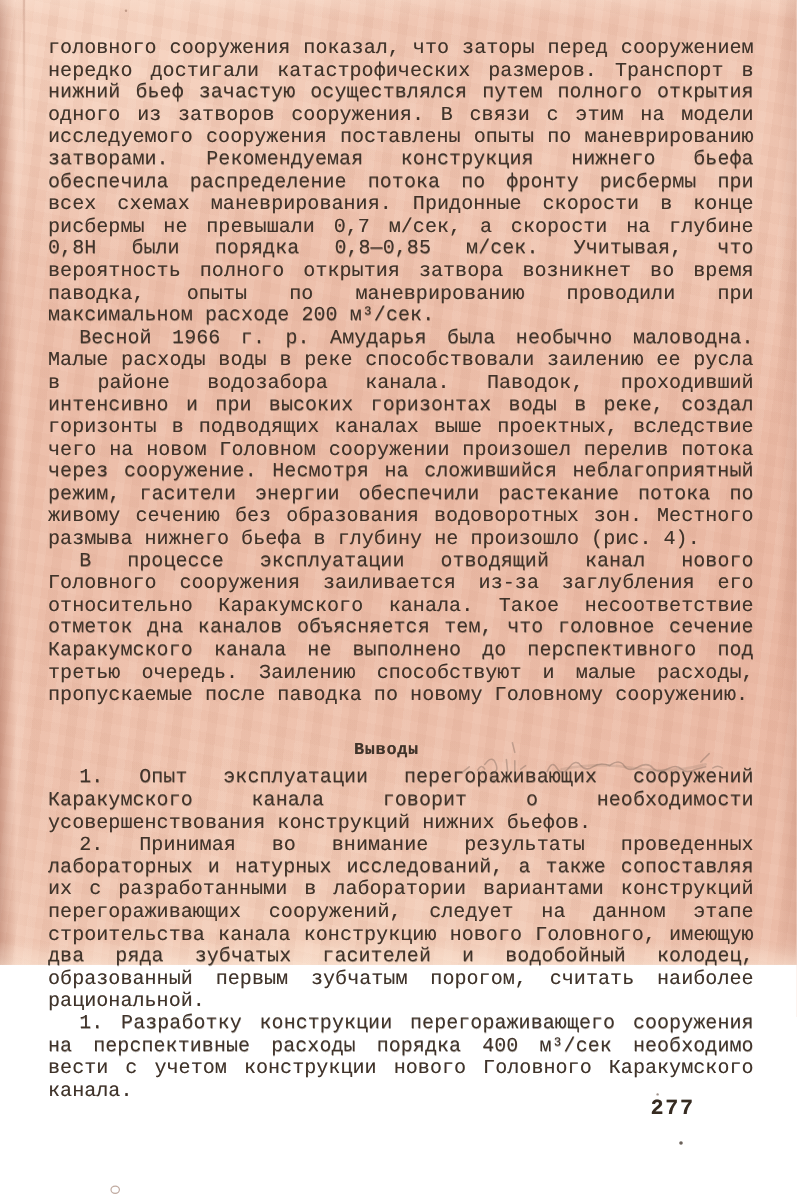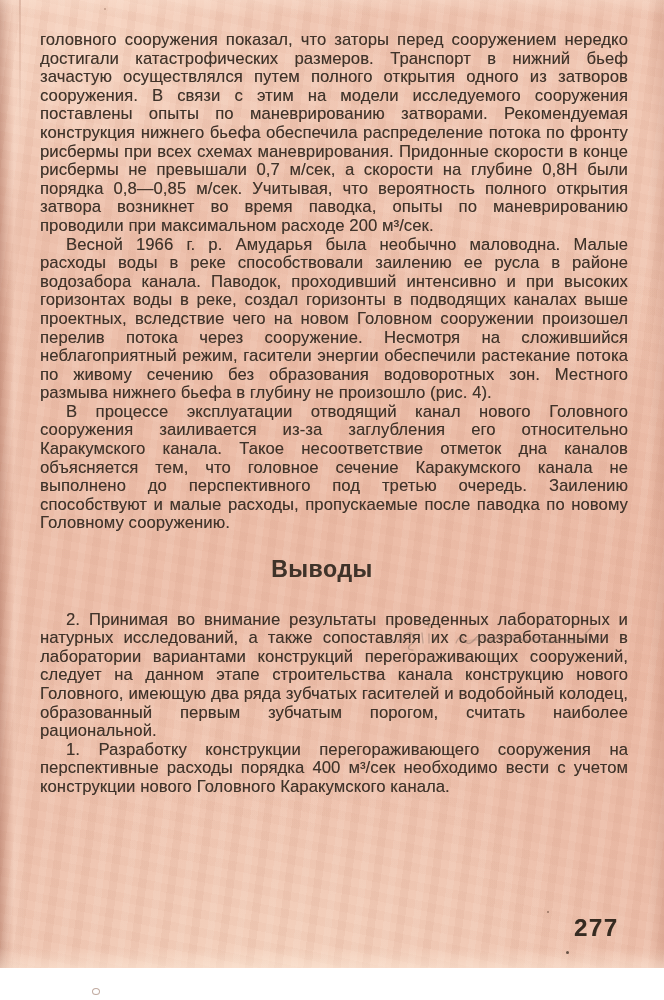--- a/index.html
+++ b/index.html
@@ -5,30 +5,30 @@
   html, body {
     margin: 0;
     padding: 0;
     width: 664px;
     height: 1000px;
     overflow: hidden;
   }
   .page {
     position: relative;
     width: 664px;
-    height: 968px;
+    height: 804px;
     background-color: #eec2ae;
     background-image:
       radial-gradient(ellipse 420px 260px at 14% 5%, rgba(255,231,214,0.55), rgba(255,231,214,0) 70%),
       radial-gradient(ellipse 520px 320px at 85% 16%, rgba(248,214,196,0.40), rgba(248,214,196,0) 72%),
       radial-gradient(ellipse 640px 430px at 48% 52%, rgba(230,172,148,0.28), rgba(230,172,148,0) 75%),
       radial-gradient(ellipse 520px 280px at 42% 100%, rgba(251,227,207,0.50), rgba(251,227,207,0) 70%),
       radial-gradient(ellipse 320px 520px at 100% 68%, rgba(226,164,142,0.30), rgba(226,164,142,0) 75%),
       radial-gradient(ellipse 260px 200px at 28% 76%, rgba(244,206,186,0.35), rgba(244,206,186,0) 70%);
-    font-family: Liberation Sans, sans-serif;
+    font-family: Liberation Mono, monospace;
     color: #3f332a;
   }
   .texture-mottle {
     position: absolute;
     inset: 0;
     background-image:
       repeating-linear-gradient(97deg,
         rgba(255,240,228,0.10) 0 7px, rgba(0,0,0,0) 7px 13px,
         rgba(190,125,100,0.08) 13px 21px, rgba(0,0,0,0) 21px 29px),
       repeating-linear-gradient(12deg,
@@ -64,39 +64,39 @@
     width: 588px;
     font-size: 16.6px;
     line-height: 18.6px;
     text-align: justify;
     letter-spacing: 0.1px;
     text-shadow: 0.2px 0.3px 0.4px rgba(62,48,38,0.45);
   }
   .para { margin: 0; text-indent: 26px; }
   .para.continuation { text-indent: 0; }
   .heading {
-    font-size: 23px;
+    font-size: 14px;
     font-weight: bold;
     text-align: center;
-    margin: 27px 0 32px;
+    margin: 27px 0 5px;
     letter-spacing: 0.6px;
     transform: translateX(-12px);
   }
   .scribble {
     position: absolute;
     left: 378px;
     top: 616px;
     opacity: 0.85;
     pointer-events: none;
   }
   .page-number {
     position: absolute;
-    left: 574px;
+    left: 542px;
     top: 914px;
-    font-size: 24px;
+    font-size: 18px;
     font-weight: bold;
     letter-spacing: 1.5px;
     color: #362b21;
     text-shadow: 0.3px 0.3px 0.4px rgba(54,43,33,0.5);
   }
   .speck { position: absolute; border-radius: 50%; }
   .speck-1 { left: 566px; top: 951px; width: 3px; height: 3px; background: rgba(58,44,34,0.75); }
   .speck-2 { left: 547px; top: 911px; width: 2px; height: 2px; background: rgba(80,55,40,0.55); }
   .speck-3 { left: 104px; top: 8px;  width: 2px; height: 2px; background: rgba(120,80,60,0.40); }
   .speck-ring {
@@ -116,20 +116,21 @@
   <div class="edge-bottom"></div>
   <div class="crease"></div>
 
   <main class="text-block">
     <p class="para continuation">головного сооружения показал, что заторы перед сооружением нередко достигали катастрофических размеров. Транспорт в нижний бьеф зачастую осуществлялся путем полного открытия одного из затворов сооружения. В связи с этим на модели исследуемого сооружения поставлены опыты по маневрированию затворами. Рекомендуемая конструкция нижнего бьефа обеспечила распределение потока по фронту рисбермы при всех схемах маневрирования. Придонные скорости в конце рисбермы не превышали 0,7 м/сек, а скорости на глубине 0,8Н были порядка 0,8—0,85 м/сек. Учитывая, что вероятность полного открытия затвора возникнет во время паводка, опыты по маневрированию проводили при максимальном расходе 200 м³/сек.</p>
     <p class="para">Весной 1966 г. р. Амударья была необычно маловодна. Малые расходы воды в реке способствовали заилению ее русла в районе водозабора канала. Паводок, проходивший интенсивно и при высоких горизонтах воды в реке, создал горизонты в подводящих каналах выше проектных, вследствие чего на новом Головном сооружении произошел перелив потока через сооружение. Несмотря на сложившийся неблагоприятный режим, гасители энергии обеспечили растекание потока по живому сечению без образования водоворотных зон. Местного размыва нижнего бьефа в глубину не произошло (рис. 4).</p>
     <p class="para">В процессе эксплуатации отводящий канал нового Головного сооружения заиливается из-за заглубления его относительно Каракумского канала. Такое несоответствие отметок дна каналов объясняется тем, что головное сечение Каракумского канала не выполнено до перспективного под третью очередь. Заилению способствуют и малые расходы, пропускаемые после паводка по новому Головному сооружению.</p>
 
     <h2 class="heading">Выводы</h2>
 
+    <p class="para">1. Опыт эксплуатации перегораживающих сооружений Каракумского канала говорит о необходимости усовершенствования конструкций нижних бьефов.</p>
     <p class="para">2. Принимая во внимание результаты проведенных лабораторных и натурных исследований, а также сопоставляя их с разработанными в лаборатории вариантами конструкций перегораживающих сооружений, следует на данном этапе строительства канала конструкцию нового Головного, имеющую два ряда зубчатых гасителей и водобойный колодец, образованный первым зубчатым порогом, считать наиболее рациональной.</p>
     <p class="para">1. Разработку конструкции перегораживающего сооружения на перспективные расходы порядка 400 м³/сек необходимо вести с учетом конструкции нового Головного Каракумского канала.</p>
   </main>
 
   <svg class="scribble" width="270" height="44" viewBox="0 0 270 44" xmlns="http://www.w3.org/2000/svg">
     <g fill="none" stroke="#6b5a50" stroke-opacity="0.42" stroke-width="1.3" stroke-linecap="round">
       <path d="M49,3 l2,8"></path>
       <path d="M8,27 l5,-4 m7,3 q3,-6 6,-1"></path>
       <path d="M26,21 q6,-8 9,-1 t-3,9 q-4,5 3,5"></path>
       <path d="M44,17 l1,10 m6,-9 l0,9 m5,-2 l4,-3"></path>

